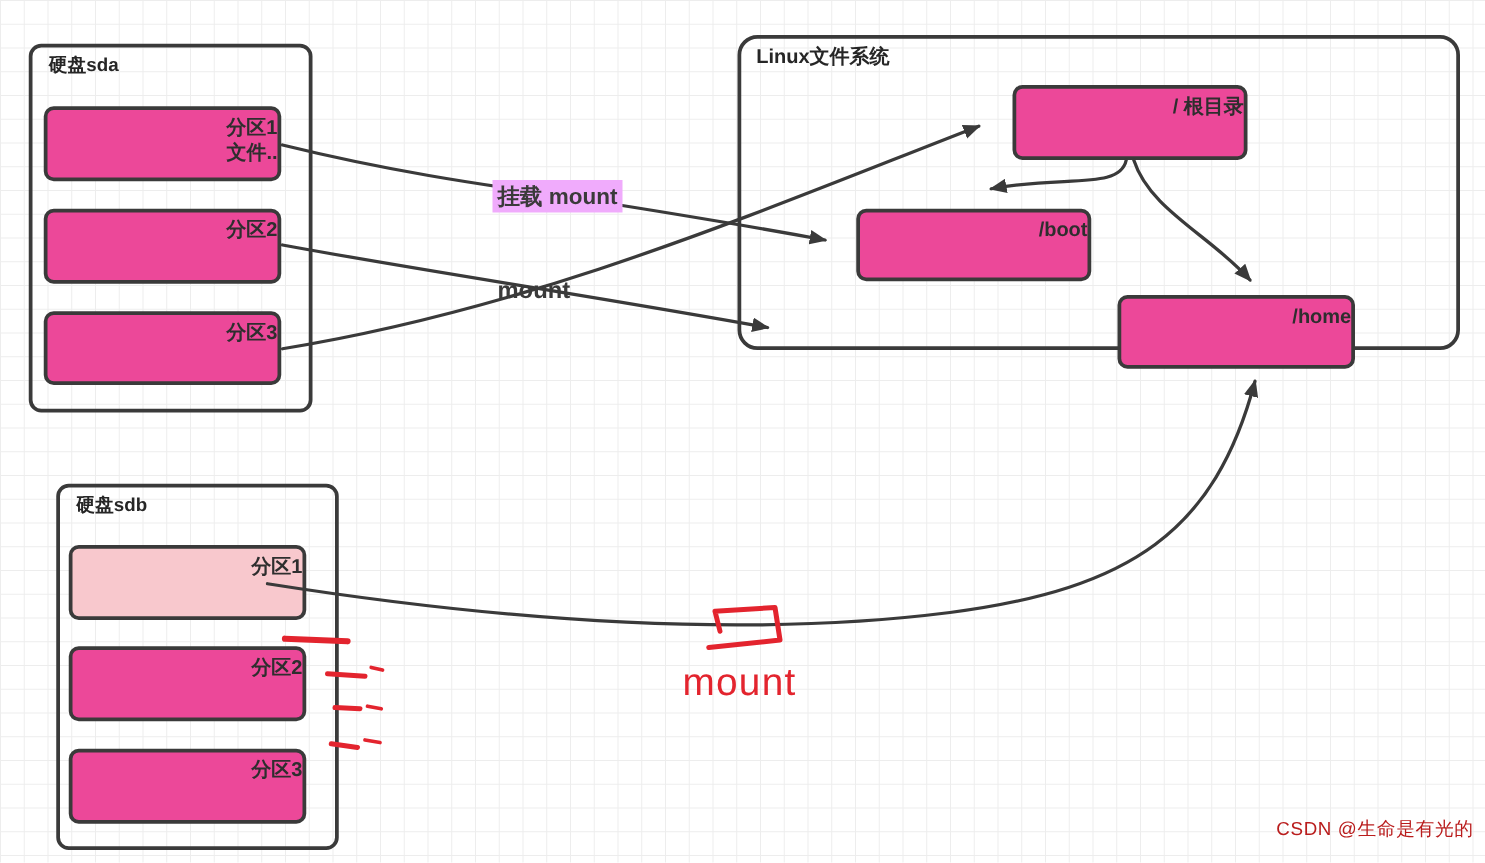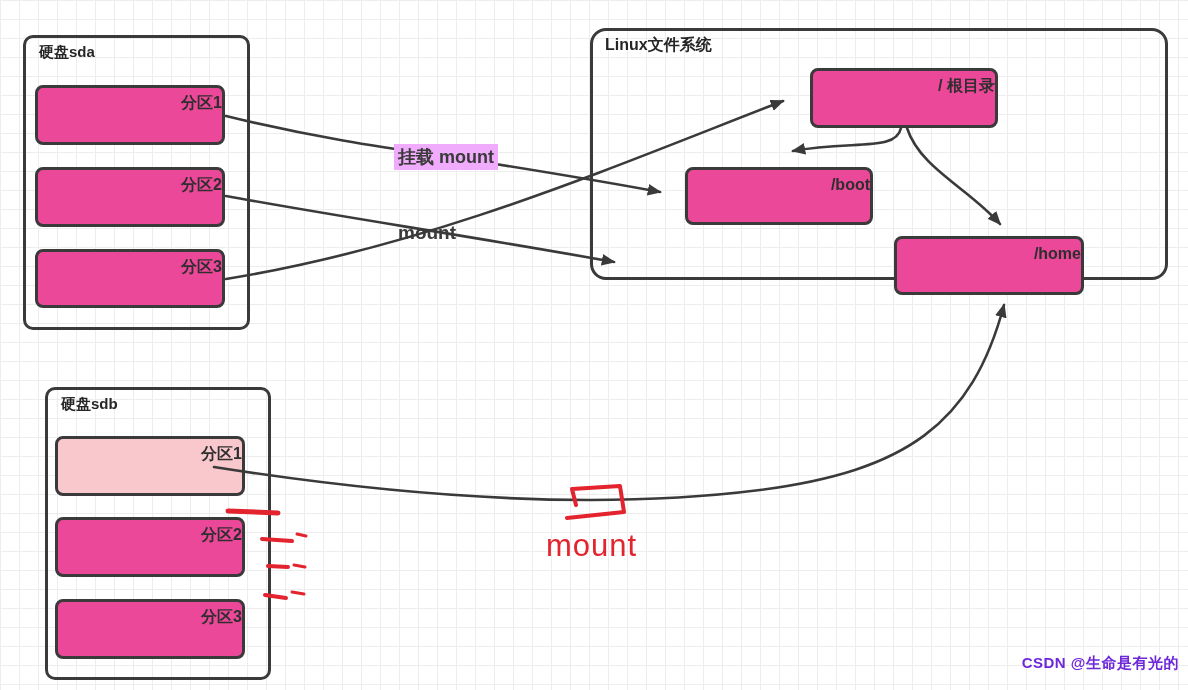--- a/index.html
+++ b/index.html
@@ -45,20 +45,21 @@
 </style>
 </head>
 <body>
 
 <div class="layer">
 
   <div class="box" style="left:23px;top:35px;width:227px;height:295px;">
     <div class="box-title">硬盘sda</div>
     <div class="node" style="left:9px;top:47px;width:190px;height:60px;">
       <div>分区1</div>
+      <div>文件..</div>
     </div>
     <div class="node" style="left:9px;top:129px;width:190px;height:60px;">
       <div>分区2</div>
     </div>
     <div class="node" style="left:9px;top:211px;width:190px;height:59px;">
       <div>分区3</div>
     </div>
   </div>
 
   <div class="box" style="left:590px;top:28px;width:578px;height:252px;border-radius:16px;">
@@ -103,13 +104,13 @@
     <path d="M 265 595 L 286 598"></path>
     <path d="M 292 592 L 304 594" stroke-width="3"></path>
   </g>
 </svg>
 
 <div class="edge-label bg" style="left:394px;top:144px;font-size:18px;">挂载 mount</div>
 <div class="edge-label" style="left:394px;top:221px;font-size:19px;">mount</div>
 
 <div class="red-note" style="left: 546px; top: 528px; color: rgb(227, 36, 46);">mount</div>
 
-<div class="watermark" style="color: #6d28d9; font-weight: bold;">CSDN @生命是有光的</div>
+<div class="watermark" style="color: #b91c1c;">CSDN @生命是有光的</div>
 
 </body></html>

